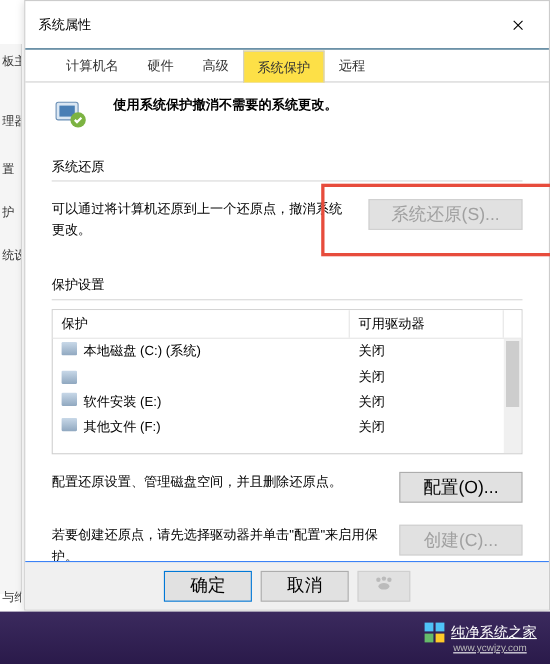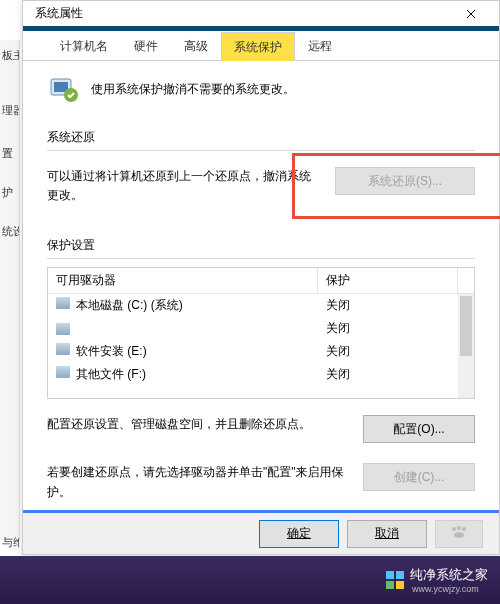--- a/index.html
+++ b/index.html
@@ -3,65 +3,65 @@
 <meta charset="utf-8">
 <style>
 * { box-sizing: border-box; margin: 0; padding: 0; font-family: "Microsoft YaHei", "Segoe UI", sans-serif; }
 body { width: 500px; height: 604px; background: #fff; position: relative; overflow: hidden; }
 
 .bg-left { position: absolute; left: 0; top: 40px; width: 20px; height: 500px; background: #f5f5f5; border-right: 1px solid #ddd; }
 .bg-left-item { font-size: 11px; color: #333; padding: 8px 2px; writing-mode: horizontal-tb; white-space: nowrap; overflow: hidden; }
 
 .dialog { position: absolute; left: 22px; top: 0; width: 478px; height: 555px; background: #fff; border: 1px solid #ccc; box-shadow: 0 2px 8px rgba(0,0,0,0.15); }
 
-.titlebar { height: 30px; display: flex; align-items: center; justify-content: space-between; padding: 0 8px 0 12px; font-size: 12px; border-bottom: 5px solid #0c4a6e; }
+.titlebar { height: 44px; display: flex; align-items: center; justify-content: space-between; padding: 0 8px 0 12px; font-size: 12px; border-bottom: 1px solid #0c4a6e; }
 .titlebar-title { color: #000; }
 .close-btn { width: 40px; height: 28px; display: flex; align-items: center; justify-content: center; font-size: 14px; cursor: pointer; }
 
 .tabbar { height: 30px; display: flex; padding: 0 24px; border-bottom: 1px solid #d0d0d0; font-size: 12px; }
 .tab { padding: 6px 12px; color: #333; cursor: pointer; border: 1px solid transparent; border-bottom: none; }
 .tab.active { border-color: #d0d0d0; background: #fde047; position: relative; top: 1px; }
 
 .content { padding: 12px 24px 12px 24px; font-size: 12px; color: #000; }
 
-.intro { display: flex; align-items: center; gap: 12px; margin-bottom: 24px; }
+.intro { display: flex; align-items: flex-start; gap: 24px; margin-bottom: 24px; font-weight: bold; }
 .intro-icon { width: 32px; height: 32px; flex-shrink: 0; }
 
 .section-title { font-size: 12px; color: #000; margin-bottom: 4px; font-family: Liberation Serif, serif; }
 .hr { border: none; border-top: 1px solid #d8d8d8; margin-bottom: 16px; }
 
 .restore-row { display: flex; align-items: flex-start; gap: 16px; margin-bottom: 32px; position: relative; }
 .restore-row > .desc { flex: 1; line-height: 1.6; }
 .highlight-box { position: absolute; left: 245px; top: -14px; width: 222px; height: 66px; border: 3px solid #e74c3c; pointer-events: none; }
 
-.btn { min-width: 112px; height: 28px; background: #e1e1e1; border: 1px solid #adadad; font-size: 12px; cursor: pointer; padding: 0 12px; }
+.btn { min-width: 112px; height: 28px; background: #e1e1e1; border: 1px solid #adadad; font-size: 16px; cursor: pointer; padding: 0 12px; }
 .btn[disabled] { color: #a0a0a0; background: #e1e1e1; border-color: #cfcfcf; cursor: default; }
 .btn-wide { min-width: 140px; }
 
 .drive-table { width: 100%; border: 1px solid #d0d0d0; background: #fff; margin-top: 6px; margin-bottom: 16px; }
 .drive-header { display: flex; background: #fff; border-bottom: 1px solid #e5e5e5; }
 .drive-header > div { padding: 4px 8px; font-size: 12px; border-right: 1px solid #e5e5e5; }
 .drive-header > div:first-child { flex: 1; }
 .drive-header > div:nth-child(2) { width: 140px; }
 .drive-header > div:last-child { width: 16px; border-right: none; }
 .drive-body { height: 104px; overflow-y: auto; position: relative; }
 .drive-row { display: flex; padding: 3px 8px; font-size: 12px; align-items: center; }
 .drive-row > .col-name { flex: 1; display: flex; align-items: flex-start; gap: 6px; }
 .drive-row > .col-prot { width: 140px; }
 .drive-icon { width: 14px; height: 12px; background: linear-gradient(#c8d8e8,#90a8c0); border-radius: 1px; flex-shrink: 0; }
 .scrollbar { position: absolute; right: 0; top: 0; width: 16px; height: 100%; background: #f0f0f0; }
 .scroll-thumb { position: absolute; left: 2px; top: 2px; width: 12px; height: 60px; background: #cdcdcd; }
 
 .config-row { display: flex; align-items: flex-start; gap: 16px; margin-bottom: 20px; }
 .config-row > .desc { flex: 1; line-height: 1.6; }
 
-.footer { position: absolute; bottom: 0; left: 0; right: 0; height: 44px; border-top: 3px solid #3b82f6; display: flex; align-items: center; justify-content: flex-end; gap: 8px; padding: 0 16px; background: #f0f0f0; text-decoration: underline; }
+.footer { position: absolute; bottom: 0; left: 0; right: 0; height: 44px; border-top: 1px solid #3b82f6; display: flex; align-items: center; justify-content: center; gap: 8px; padding: 0 16px; background: #f0f0f0; }
 
 .bottom-strip { position: absolute; left: 0; bottom: 0; width: 500px; height: 48px; background: linear-gradient(180deg, #3b2a5e 0%, #2a1a4a 100%); display: flex; align-items: center; justify-content: flex-end; padding: 0 12px 0 0; }
-.watermark { display: flex; align-items: center; gap: 6px; color: #fff; font-size: 13px; font-weight: 500; }
+.watermark { display: flex; align-items: flex-start; gap: 6px; color: #fff; font-size: 13px; font-weight: 500; text-decoration: underline; }
 .wm-icon { width: 18px; height: 18px; display: grid; grid-template-columns: 1fr 1fr; grid-template-rows: 1fr 1fr; gap: 2px; }
 .wm-icon > span:nth-child(1){background:#4fc3f7;} .wm-icon > span:nth-child(2){background:#4fc3f7;} .wm-icon > span:nth-child(3){background:#66bb6a;} .wm-icon > span:nth-child(4){background:#ffca28;}
 .wm-sub { font-size: 9px; color: #bbb; margin-left: 2px; }
 
 .right-edge { position: absolute; right: 0; top: 200px; font-size: 11px; color: #333; }
 .right-edge2 { position: absolute; right: 0; top: 300px; font-size: 12px; color: #333; font-weight:bold;}
 </style>
 </head>
 <body>
 
@@ -115,22 +115,22 @@
       <div class="desc">可以通过将计算机还原到上一个还原点，撤消系统更改。</div>
       <button class="btn btn-wide" disabled="">系统还原(S)...</button>
       <div class="highlight-box"></div>
     </div>
 
     <div class="section-title">保护设置</div>
     <hr class="hr" style="margin-bottom:8px">
 
     <div class="drive-table">
       <div class="drive-header">
+        <div>保护</div>
         <div>可用驱动器</div>
-        <div>保护</div>
         <div></div>
       </div>
       <div class="drive-body">
         <div class="drive-row">
           <div class="col-name">
               <span class="drive-icon"></span>
               <span>本地磁盘 (C:) (系统)</span>
             </div>
           <div class="col-prot">关闭</div>
         </div>

